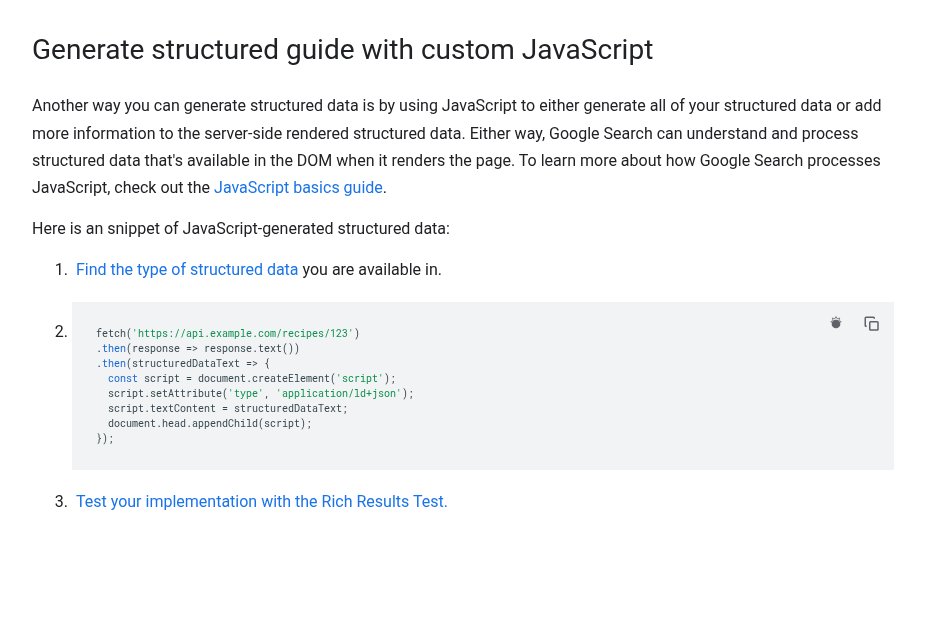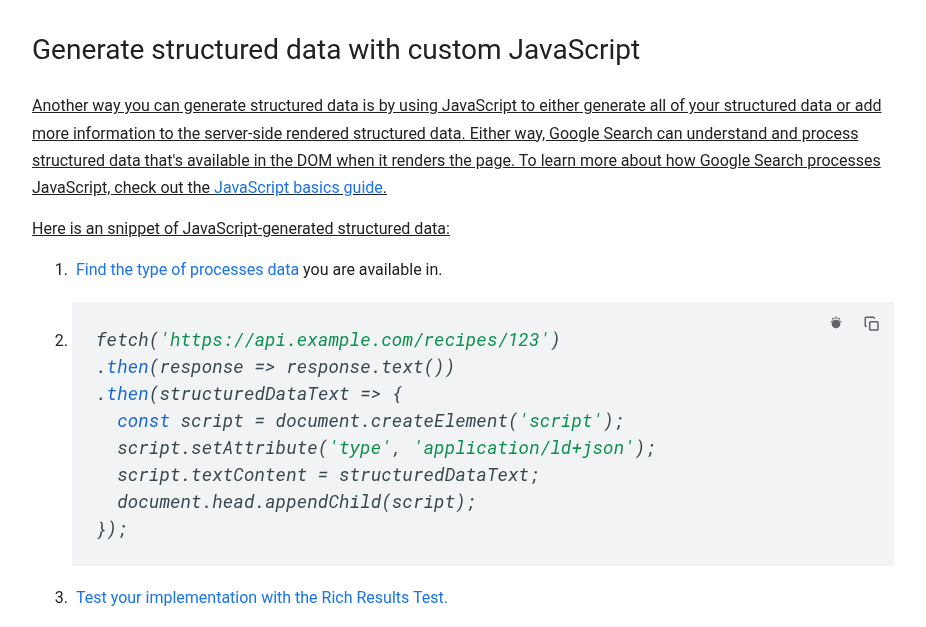--- a/index.html
+++ b/index.html
@@ -21,21 +21,20 @@
       font-size: 28px;
       font-weight: 400;
       color: #202124;
       margin-bottom: 24px;
       line-height: 1.3;
     }
     p {
       margin-bottom: 14px;
       color: #202124;
       line-height: 1.7;
-      text-decoration: underline;
     }
     a {
       color: #1a73e8;
       text-decoration: none;
     }
     ol {
       padding-left: 40px;
       margin-top: 14px;
     }
     ol li {
@@ -46,26 +45,25 @@
     .code-block-wrapper {
       position: relative;
       margin-top: 18px;
       margin-bottom: 8px;
       margin-left: -4px;
     }
     pre {
       background: #f1f3f4;
       padding: 24px;
       font-family: 'Roboto Mono', 'Consolas', 'Monaco', monospace;
-      font-size: 18px;
+      font-size: 10px;
       line-height: 1.5;
       overflow-x: auto;
       color: #37474f;
       white-space: pre;
-      font-style: italic;
     }
     .code-toolbar {
       position: absolute;
       top: 8px;
       right: 8px;
       display: flex;
       gap: 8px;
     }
     .icon-btn {
       width: 28px;
@@ -80,31 +78,31 @@
       padding: 0;
     }
     .tok-str { color: #0d904f; }
     .tok-method { color: #1967d2; }
     .tok-kw { color: #1967d2; }
     .tok-pln { color: #37474f; }
   </style>
 </head>
 <body>
 
-<h2>Generate structured data with custom JavaScript</h2>
+<h2>Generate structured guide with custom JavaScript</h2>
 
 <p>
   <span>Another way you can generate structured data is by using JavaScript to either generate all of your structured data or add more information to the server-side rendered structured data. Either way, Google Search can understand and process structured data that's available in the DOM when it renders the page. To learn more about how Google Search processes JavaScript, check out the </span><a href="#">JavaScript basics guide</a><span>.</span>
 </p>
 
 <p>Here is an snippet of JavaScript-generated structured data:</p>
 
 <ol>
   <li>
-    <a href="#">Find the type of processes data</a><span> you are available in.</span>
+    <a href="#">Find the type of structured data</a><span> you are available in.</span>
   </li>
   <li>
     <div class="code-block-wrapper">
       <div class="code-toolbar">
         <button class="icon-btn">
           <svg width="18" height="18" viewBox="0 0 24 24" fill="currentColor">
             <path d="M12 7c-2.76 0-5 2.24-5 5s2.24 5 5 5V7z"></path>
             <path d="M12 2l1.5 3.1L17 4l-1.1 3.4L19 9l-3.1 1.5L17 14l-3.4-1.1L12 16l-1.5-3.1L7 14l1.1-3.4L5 9l3.1-1.5L7 4l3.4 1.1z" fill="none" stroke="currentColor" stroke-width="1"></path>
             <circle cx="12" cy="12" r="5" fill="none" stroke="currentColor" stroke-width="1.5"></circle>
             <path d="M12 7v10c2.76 0 5-2.24 5-5s-2.24-5-5-5z" fill="currentColor"></path>

